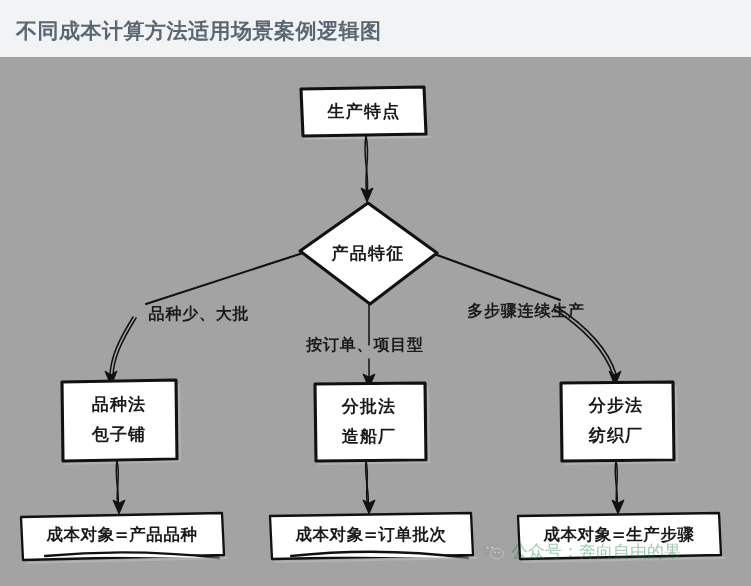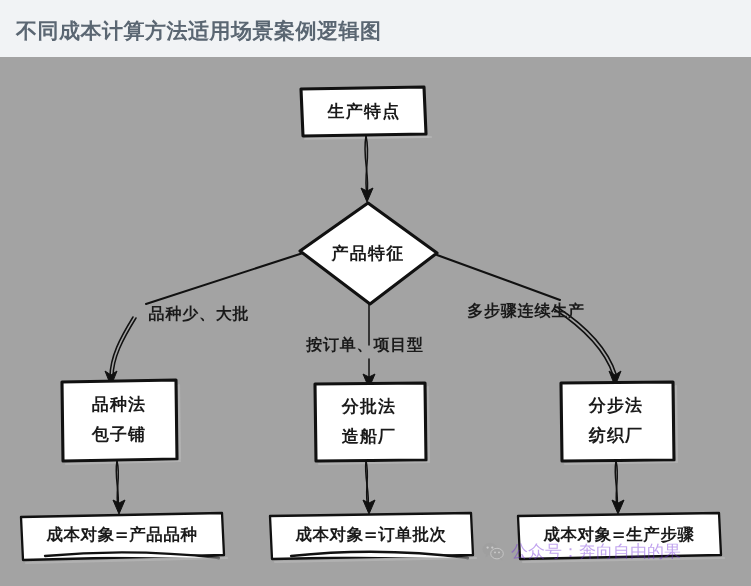--- a/index.html
+++ b/index.html
@@ -127,21 +127,21 @@
     top: 540px;
     display: flex;
     align-items: center;
     gap: 7px;
     opacity: 0.42;
     pointer-events: none;
   }
   #watermark .wm-text {
     font-family: "DejaVu Sans", "Liberation Sans", sans-serif;
     font-size: 17px;
-    color: #6d28d9;
+    color: #15803d;
     white-space: nowrap;
   }
   .wechat-icon {
     display: block;
   }
 </style>
 </head>
 <body>
 
 <div id="app">

